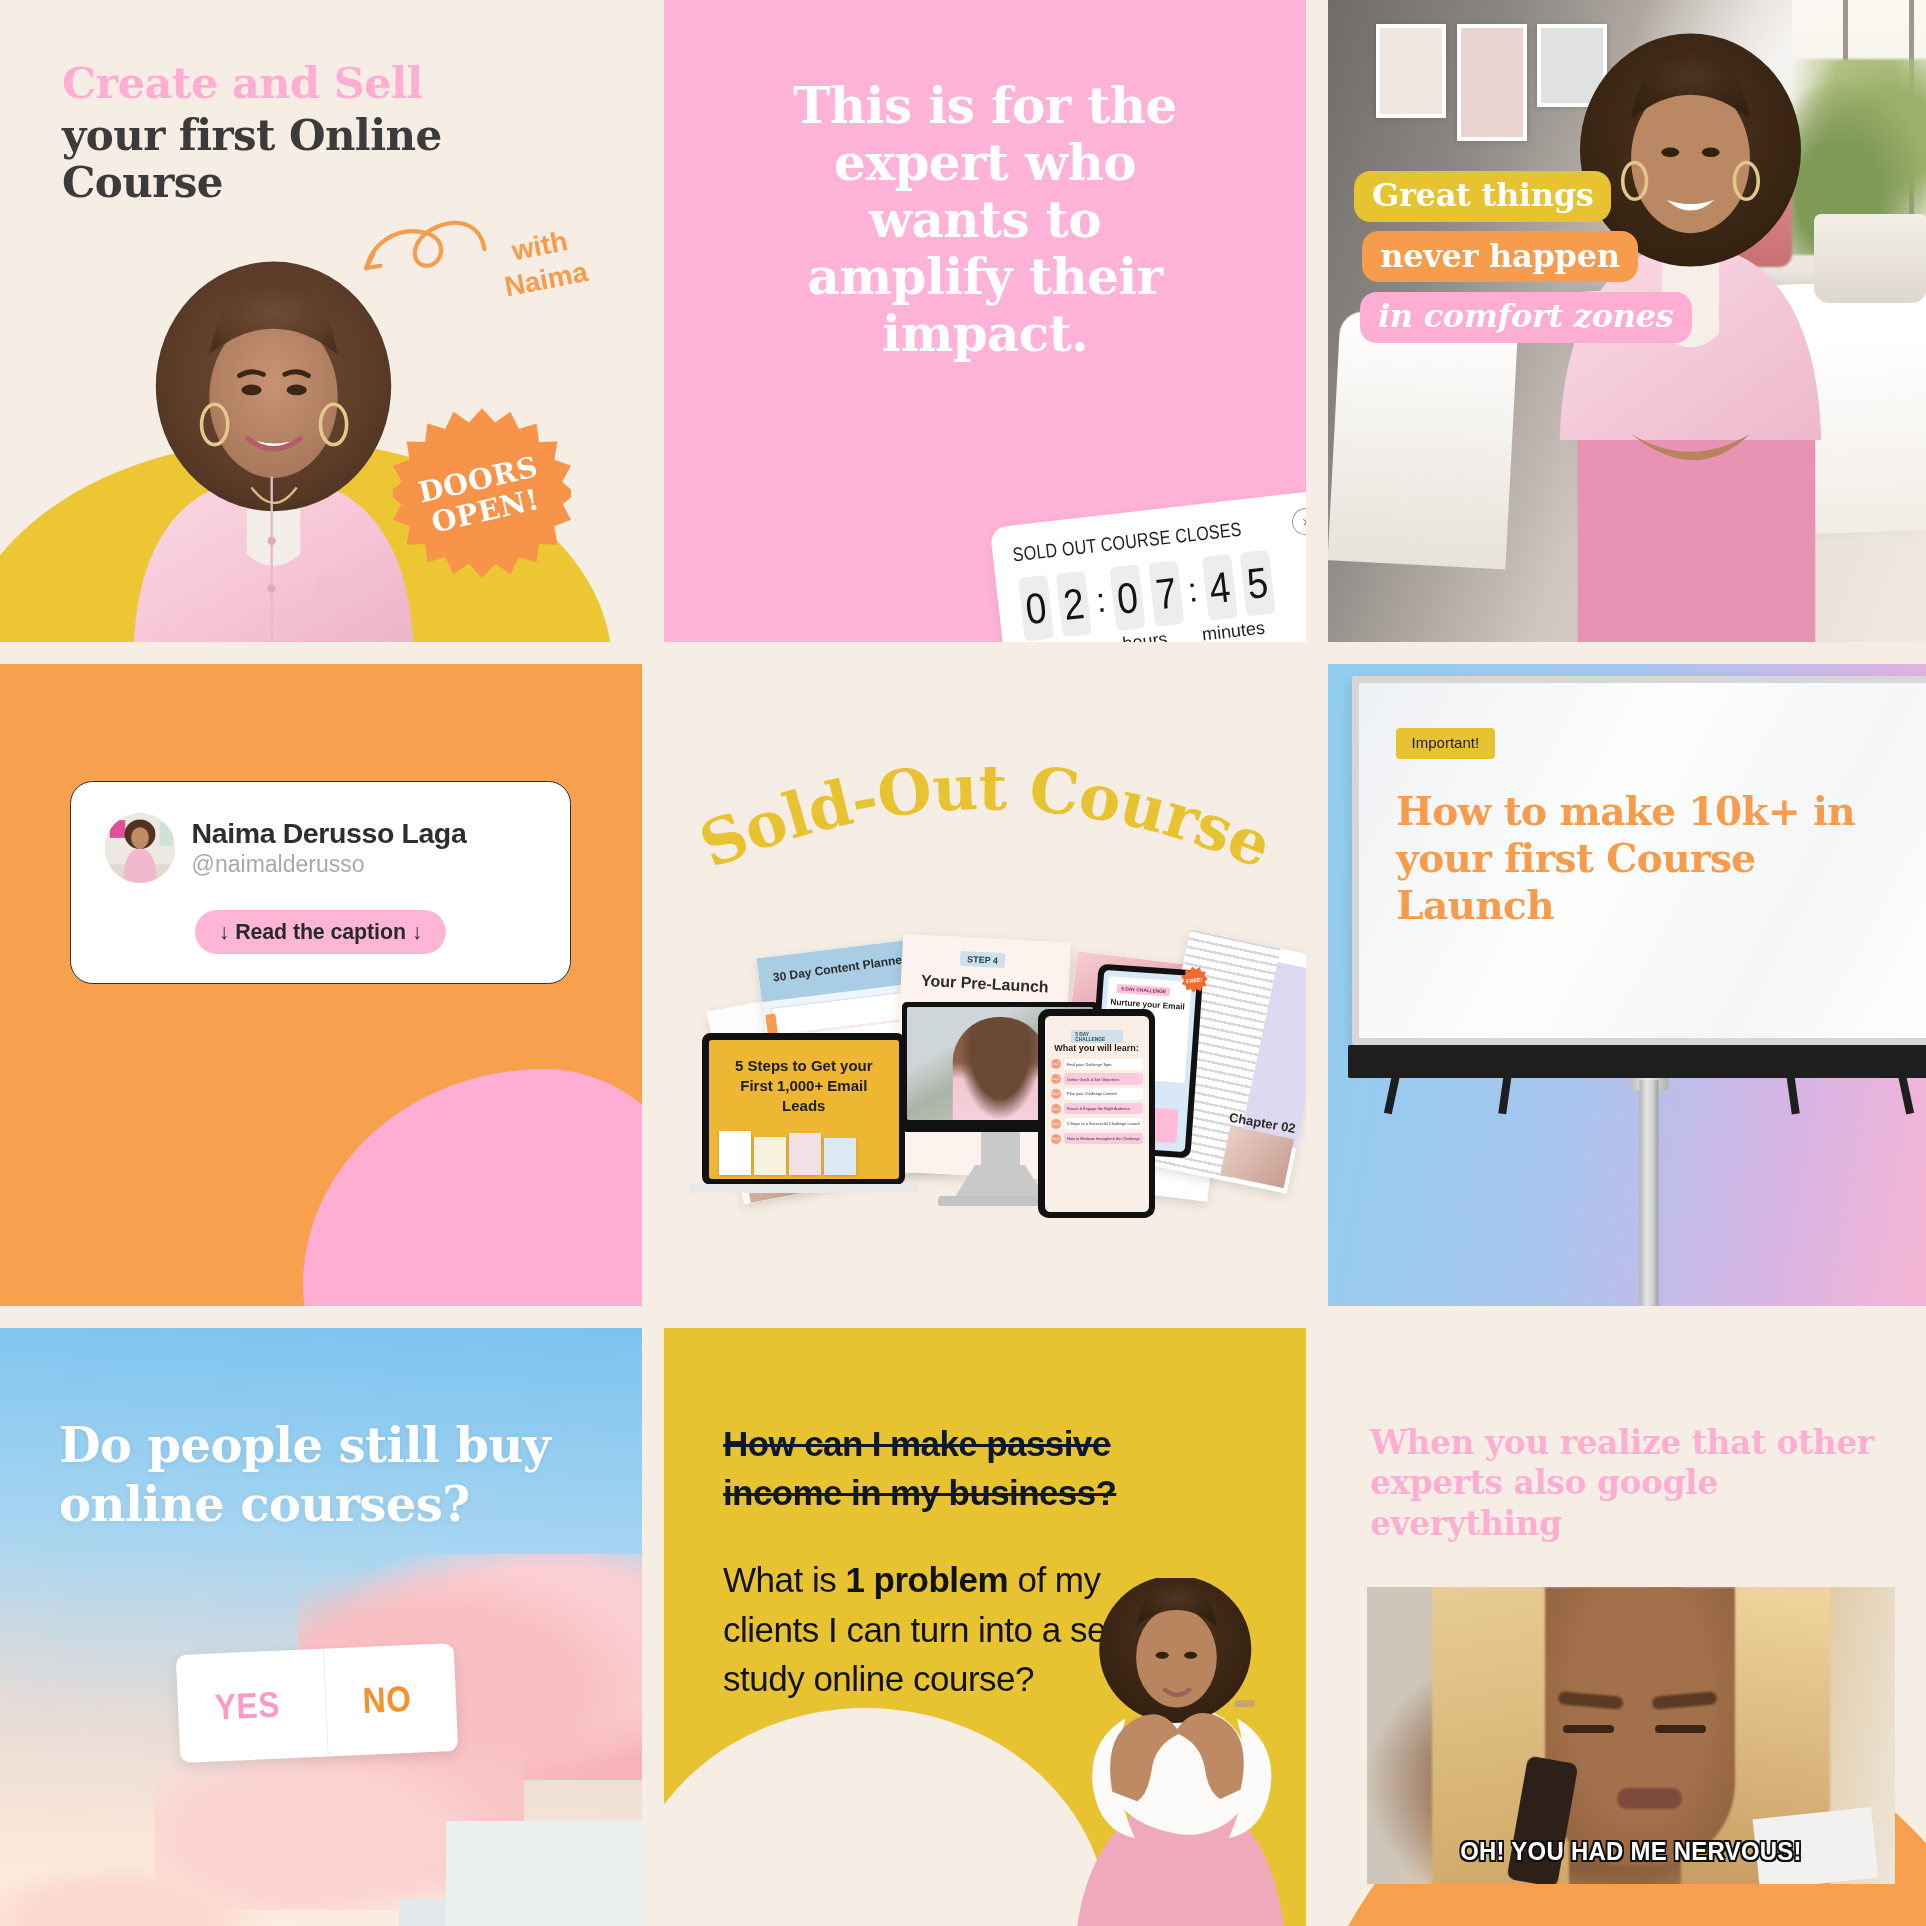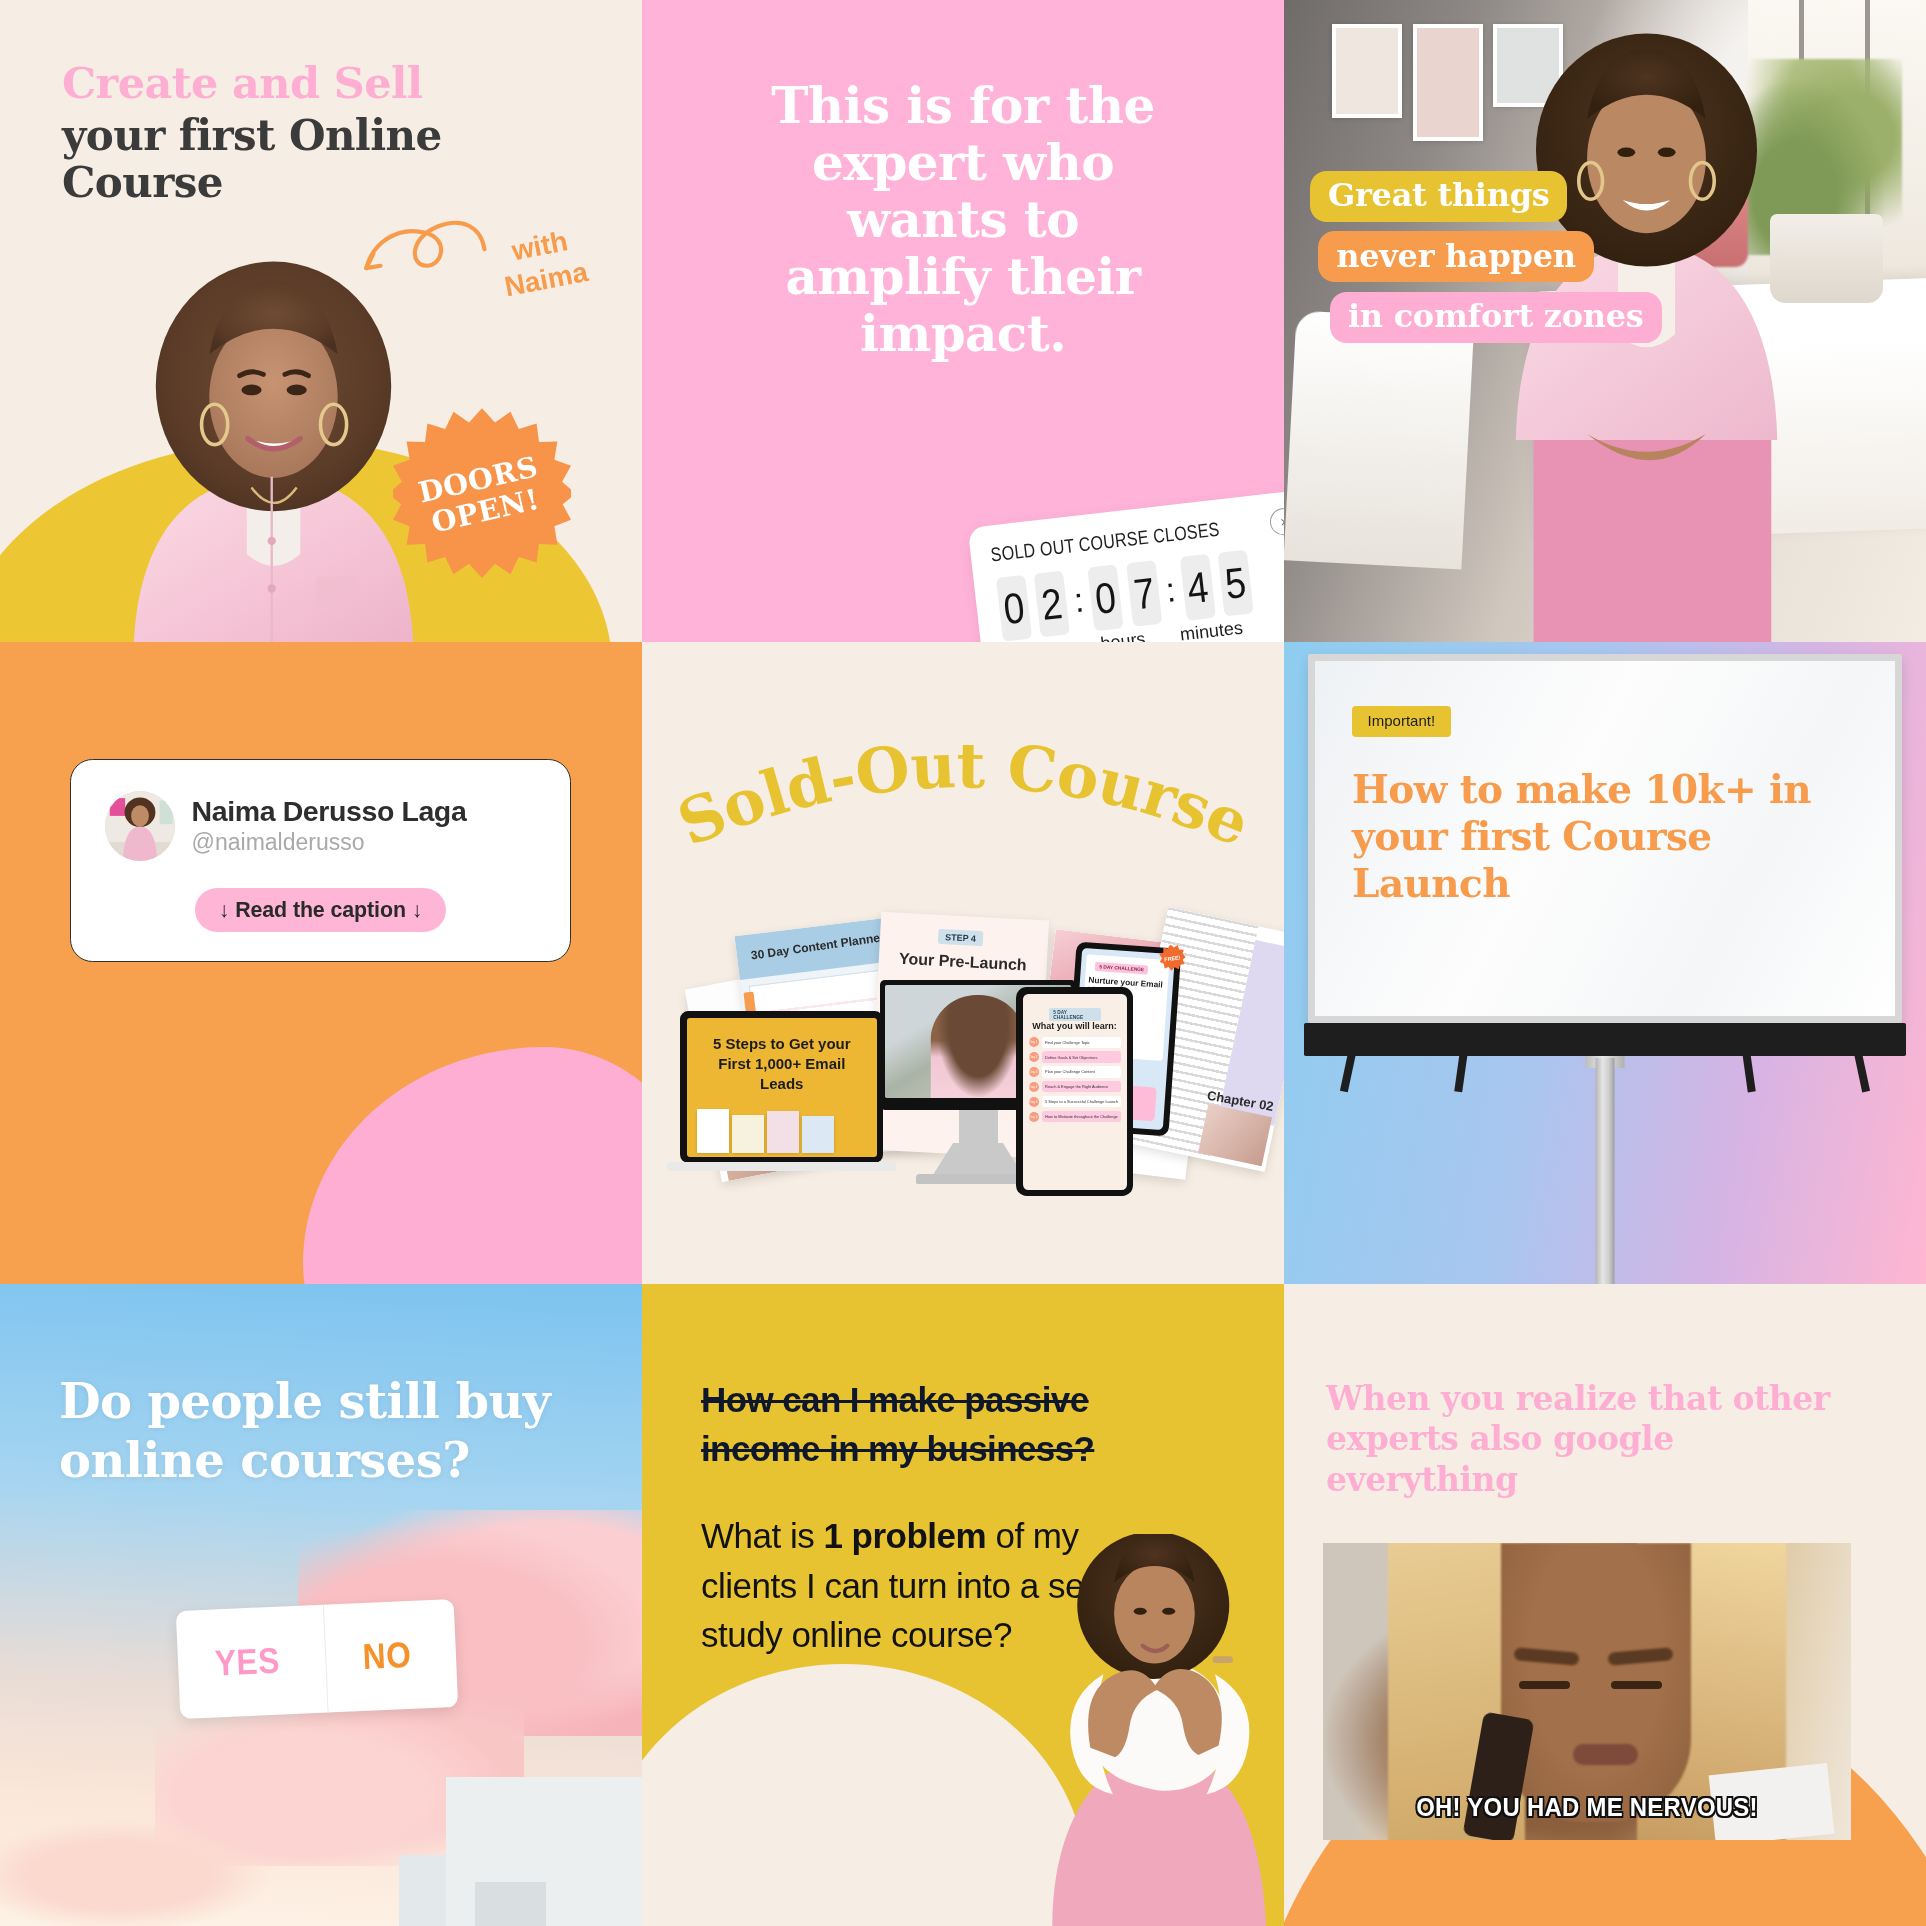--- a/index.html
+++ b/index.html
@@ -7,20 +7,21 @@
   body {
     font-family: "Liberation Sans", sans-serif;
     background: #f6ede4;
     overflow: hidden;
   }
   .grid {
     width: 1926px; height: 1708px;
     display: grid;
     grid-template-columns: 642px 642px 642px;
     grid-template-rows: 642px 642px 642px;
+    gap: 22px;
   }
   .tile { position: relative; overflow: hidden; width: 642px; height: 642px; }
 
   
   .t1 { background: #f6ede4; }
   .t1 .yellowblob {
     position: absolute; left: -42px; bottom: -250px;
     width: 654px; height: 452px; border-radius: 50%;
     background: #edc634;
   }
@@ -206,21 +207,21 @@
     display: flex; flex-direction: column; gap: 9.5px; align-items: flex-start;
   }
   .t3 .pill {
     font-family: "DejaVu Serif", serif; font-weight: 700;
     font-size: 32px; color: #fff; letter-spacing: -0.3px;
     padding: 8.3px 18px 10.7px; border-radius: 16.6px; white-space: nowrap;
     line-height: 1;
   }
   .t3 .p1 { background: #e8c331; }
   .t3 .p2 { background: #f79c4c; margin-left: 8.3px; }
-  .t3 .p3 { background: #ffaed3; margin-left: 20px; }
+  .t3 .p3 { background: #ffaed3; margin-left: 6px; font-style: italic; }
 
   
   .t4 { background: #f7a14f; }
   .t4 .blob {
     position: absolute; right: -77px; bottom: -149px; width: 416px; height: 386px;
     background: #ffaed3; border-radius: 58% 42% 50% 50% / 56% 54% 46% 44%;
   }
   .tweet {
     position: absolute; left: 70px; top: 117px; width: 501px;
     background: #fff; border: 1.8px solid #2f2f2f; border-radius: 22.6px;

